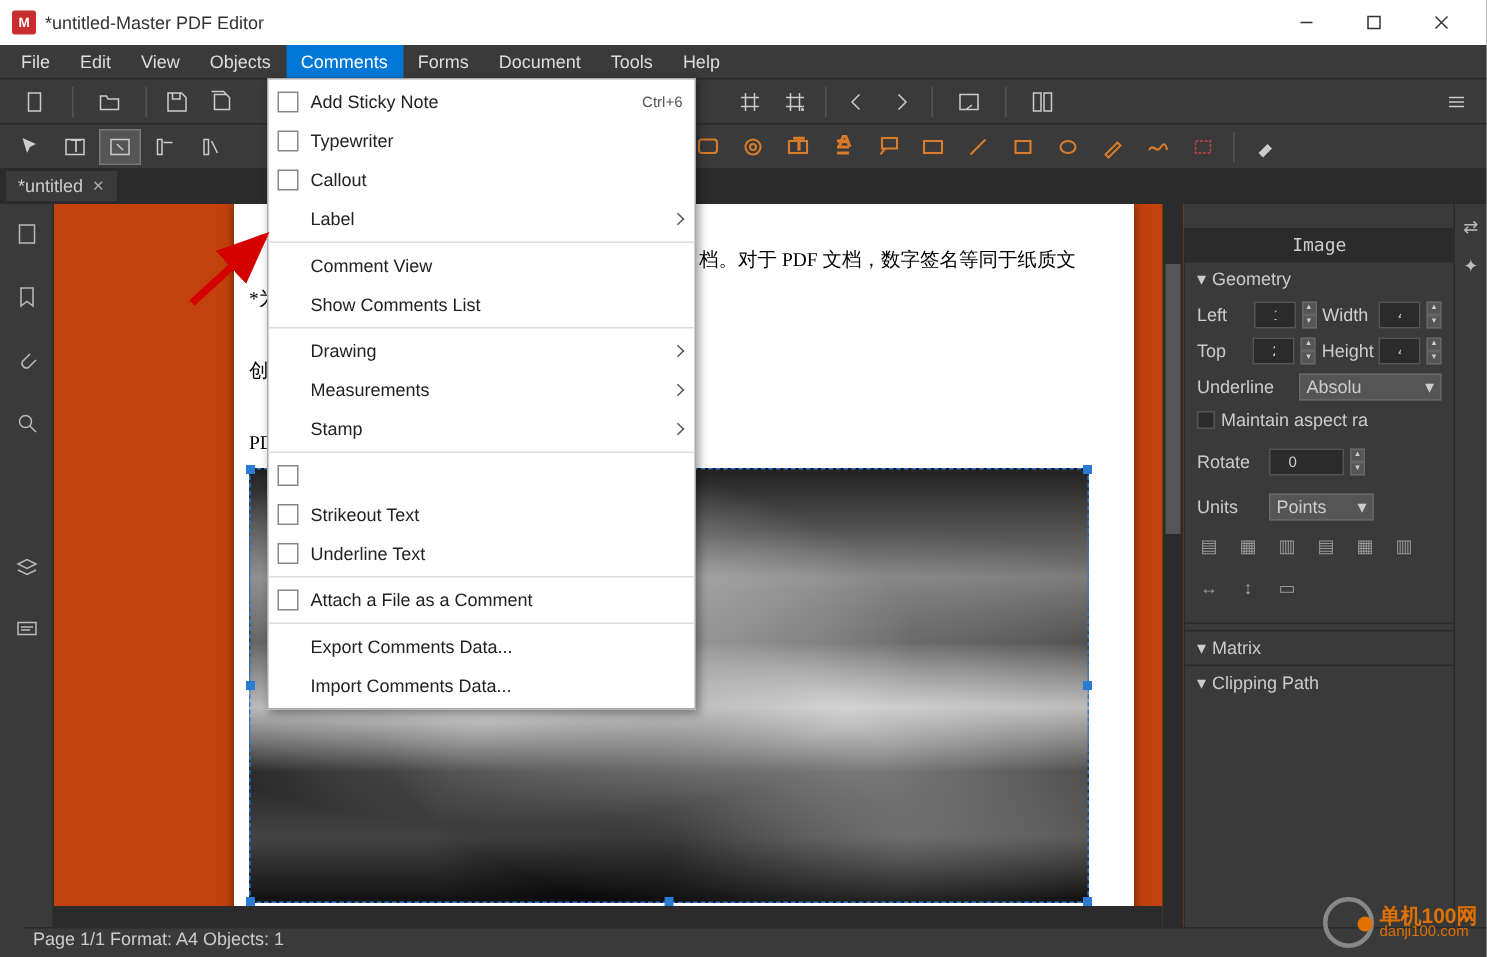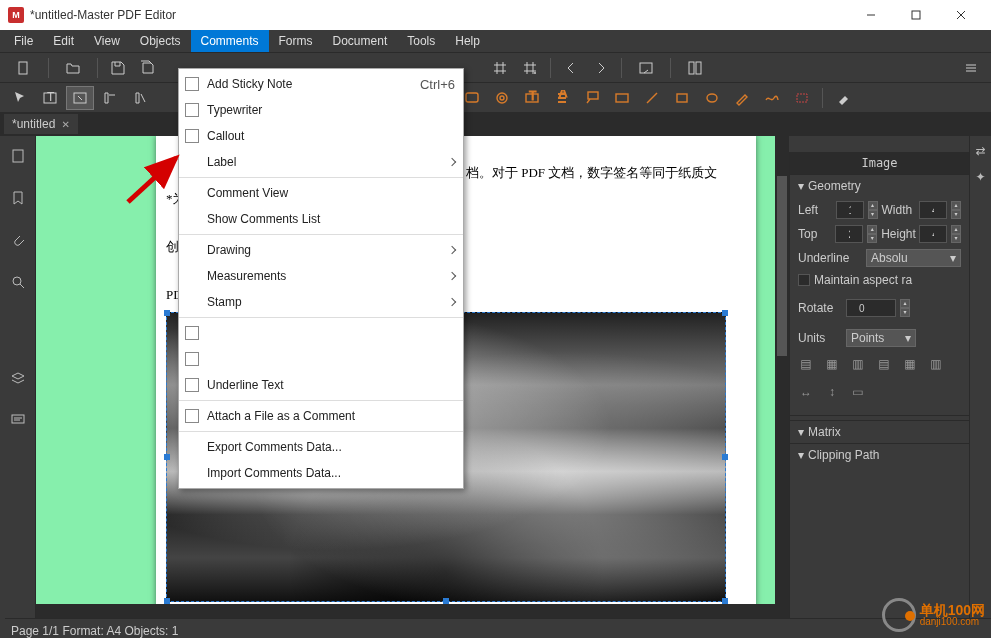--- a/index.html
+++ b/index.html
@@ -35,21 +35,21 @@
 .doc-tab .close-x { color: #aaa; font-size: 10px; }
 
 
 .main { position: absolute; top: 136px; bottom: 20px; left: 0; right: 0; display: flex; }
 
 
 .left-bar { width: 36px; background: #3a3a3a; border-right: 1px solid #2a2a2a; display: flex; flex-direction: column; align-items: center; padding-top: 6px; gap: 14px; }
 .left-bar .lbtn { width: 28px; height: 28px; display: flex; align-items: center; justify-content: center; color: #bbb; }
 
 
-.doc-canvas { flex: 1; background: #86efac; position: relative; overflow: hidden; }
+.doc-canvas { flex: 1; background: #c2410c; position: relative; overflow: hidden; }
 .page { position: absolute; left: 120px; top: 0; width: 600px; height: 600px; background: #fff; box-shadow: 0 0 6px rgba(0,0,0,0.5); padding: 20px 10px; color:#000;}
 .page .line { font-family: "SimSun", serif; font-size: 13px; margin: 8px 0; white-space:nowrap; overflow:hidden;}
 .page .img-area { margin-top: 4px; width: 560px; height: 290px; border: 1px dashed #2a7bd4; background: linear-gradient(180deg,#222 0%,#777 25%,#333 40%,#aaa 55%,#222 70%,#444 85%,#111 100%); position:relative;}
 .page .img-area::before { content:""; position:absolute; inset:0; background: radial-gradient(ellipse at 30% 40%, rgba(255,255,255,0.6), transparent 50%), radial-gradient(ellipse at 70% 60%, rgba(255,255,255,0.5), transparent 55%), radial-gradient(ellipse at 50% 90%, rgba(0,0,0,0.8), transparent 40%);}
 .sel-handle { position:absolute; width:6px; height:6px; background:#2a7bd4; }
 
 
 .right-panel { width: 180px; background: #3a3a3a; border-left: 1px solid #2a2a2a; color: #ccc; display: flex; flex-direction: column; margin-top: 16px; }
 .right-panel .panel-title { background: #2b2b2b; text-align: center; padding: 4px 0; font-family: monospace; }
 .right-panel .section { border-top: 1px solid #2a2a2a; }
@@ -65,34 +65,34 @@
 .checkbox-row .cb { width:12px; height:12px; background:#2b2b2b; border:1px solid #555;}
 .icon-row { display:flex; gap:10px; padding:4px 0;}
 .icon-row .ib { width:16px; height:14px; color:#999; display:flex; align-items:center; justify-content:center;}
 .right-sep { height:1px; background:#2a2a2a; margin:4px 0;}
 
 
 .far-right { width: 22px; background: #3a3a3a; border-left: 1px solid #2a2a2a; display:flex; flex-direction:column; align-items:center; padding-top:6px; gap:8px;}
 .far-right .fbtn { width:18px; height:18px; display:flex; align-items:center; justify-content:center; color:#bbb;}
 
 
-.dropdown-menu { position: absolute; top: 68px; left: 178px; width: 286px; background: #fff; border: 1px solid #aaa; box-shadow: 2px 2px 6px rgba(0,0,0,0.4); z-index: 100; padding: 2px 0;}
+.dropdown-menu { position: absolute; top: 52px; left: 178px; width: 286px; background: #fff; border: 1px solid #aaa; box-shadow: 2px 2px 6px rgba(0,0,0,0.4); z-index: 100; padding: 2px 0;}
 .dropdown-menu .mi { height: 26px; display: flex; align-items: center; padding: 0 8px 0 6px; color: #222; cursor: default; }
 .dropdown-menu .mi .chk { width: 14px; height: 14px; border: 1px solid #888; margin-right: 8px; flex-shrink:0;}
 .dropdown-menu .mi .nochk { width:14px; margin-right:8px; flex-shrink:0;}
 .dropdown-menu .mi .lbl { flex: 1; }
-.dropdown-menu .mi .shortcut { color: #555; font-size: 13px; }
+.dropdown-menu .mi .shortcut { color: #555; font-size: 10px; }
 .dropdown-menu .mi .arrow { width: 6px; height: 6px; border-right: 1px solid #555; border-top: 1px solid #555; transform: rotate(45deg); }
 .dropdown-menu .msep { height: 1px; background: #ddd; margin: 2px 0; }
 
 
 .red-arrow { position: absolute; left: 120px; top: 150px; z-index: 101; pointer-events:none;}
 
 
-.statusbar { position: absolute; bottom: 0; left: 5px; right: 0; height: 20px; background: #3a3a3a; border-top: 1px solid #2a2a2a; color: #ccc; display: flex; align-items: flex-end; padding: 0 6px; font-size: 11px; }
+.statusbar { position: absolute; bottom: 0; left: 16px; right: 0; height: 20px; background: #3a3a3a; border-top: 1px solid #2a2a2a; color: #ccc; display: flex; align-items: flex-start; padding: 0 6px; font-size: 11px; }
 
 
 .watermark { position: absolute; right: 6px; bottom: 6px; z-index: 200; display:flex; align-items:center; gap:4px; pointer-events:none;}
 .watermark .circ { width:34px; height:34px; border:3px solid #888; border-radius:50%; position:relative;}
 .watermark .circ::after { content:""; position:absolute; width:10px; height:10px; background:#e07000; border-radius:50%; right:-2px; top:10px;}
 .watermark .txt { display:flex; flex-direction:column; line-height:1;}
 .watermark .txt .t1 { color:#e07000; font-size:14px; font-weight:bold;}
 .watermark .txt .t2 { color:#e07000; font-size:10px;}
 
 
@@ -516,20 +516,21 @@
       <span class="nochk"></span>
       <span class="lbl">Stamp</span>
       <span class="arrow"></span>
     </div>
     <div class="msep"></div>
     <div class="mi">
       <span class="chk"></span>
     </div>
     <div class="mi">
       <span class="chk"></span>
+      <span class="lbl">Strikeout Text</span>
     </div>
     <div class="mi">
       <span class="chk"></span>
       <span class="lbl">Underline Text</span>
     </div>
     <div class="msep"></div>
     <div class="mi">
       <span class="chk"></span>
       <span class="lbl">Attach a File as a Comment</span>
     </div>

